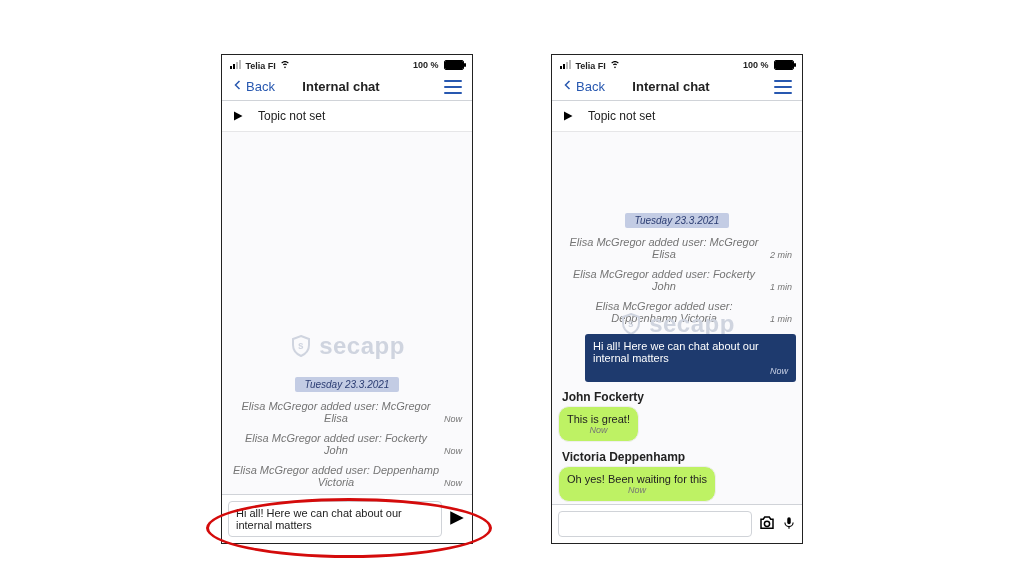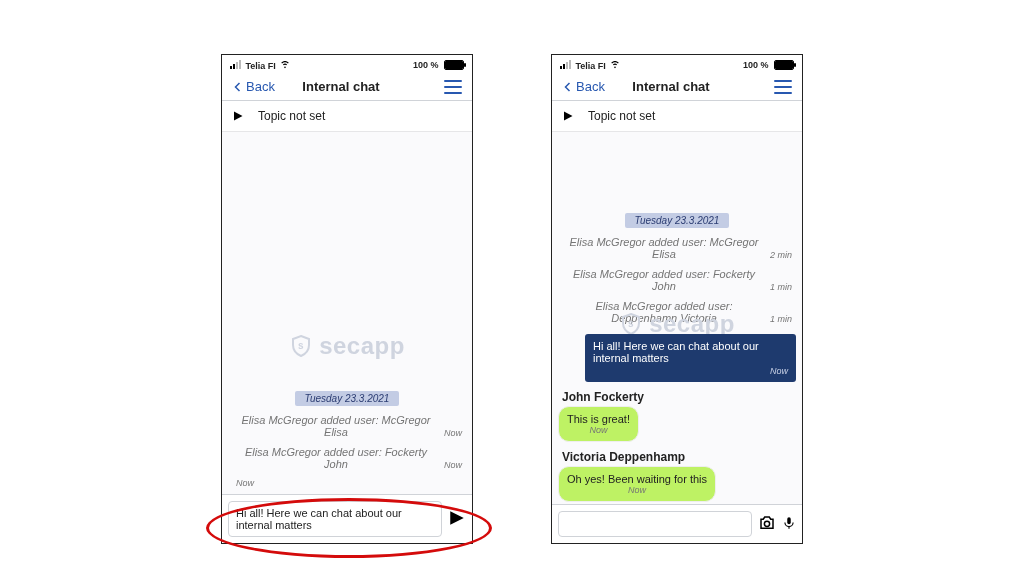--- a/index.html
+++ b/index.html
@@ -35,21 +35,21 @@
   .sig b:nth-child(3){height:7px;background:#bbb} .sig b:nth-child(4){height:9px;background:#bbb}
   .wifi { display:inline-block; margin-left:2px; font-size:10px; }
   .batt { display:inline-block; width:18px; height:8px; border:1px solid #000; border-radius:2px;
           position:relative; margin-left:3px; vertical-align:middle;}
   .batt::after{content:"";position:absolute;right:-3px;top:2px;width:2px;height:4px;background:#000;border-radius:1px;}
   .batt i{display:block;height:100%;width:100%;background:#000;border-radius:1px;}
 
   
   .navbar { display:flex; align-items:center; justify-content:space-between;
             padding: 6px 10px; border-bottom:1px solid var(--border); background:#fff; }
-  .back { color: var(--blue); display:flex; align-items:center; gap:2px; font-size:13px; }
+  .back { color: var(--blue); display:flex; align-items:flex-start; gap:2px; font-size:13px; }
   .back svg{width:12px;height:12px;}
   .title { font-weight:700; font-size:13px; position:absolute; left:0; right:12px; text-align:center; pointer-events:none; }
   .burger { width:18px; height:14px; display:flex; flex-direction:column; justify-content:space-between; }
   .burger span{display:block;height:2px;background:var(--blue);border-radius:1px;}
 
   
   .topic { display:flex; align-items:center; gap:14px; padding:8px 10px; border-bottom:1px solid #e6e6e8; font-size:12px;}
   .topic svg{width:12px;height:12px;}
 
   
@@ -151,20 +151,21 @@
       <div class="date">Tuesday 23.3.2021</div>
       <div class="sys">
         <div class="txt">Elisa McGregor added user: McGregor Elisa</div>
         <div class="time">Now</div>
       </div>
       <div class="sys">
         <div class="txt">Elisa McGregor added user: Fockerty John</div>
         <div class="time">Now</div>
       </div>
       <div class="sys">
+        <div class="txt">Elisa McGregor added user: Deppenhamp Victoria</div>
         <div class="time">Now</div>
       </div>
     </div>
 
     <div class="composer">
       <div class="field">Hi all! Here we can chat about our internal matters</div>
       <div class="icon-send">
         <svg viewBox="0 0 24 24">
             <path d="M3 3l18 9-18 9V3z"></path>
           </svg>

